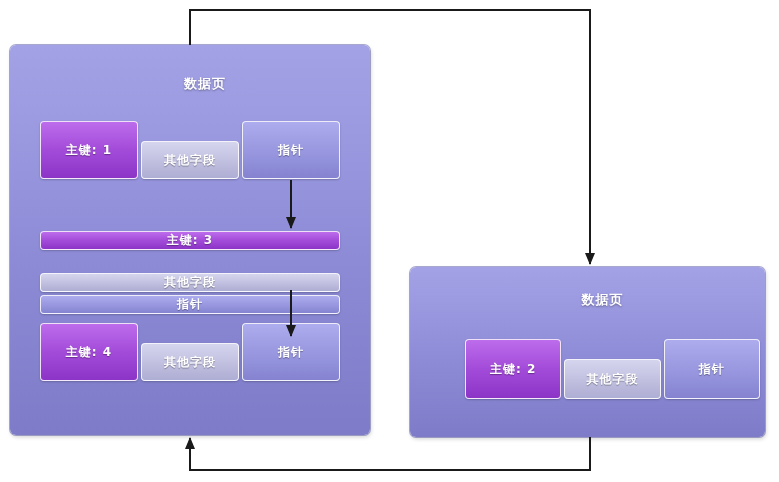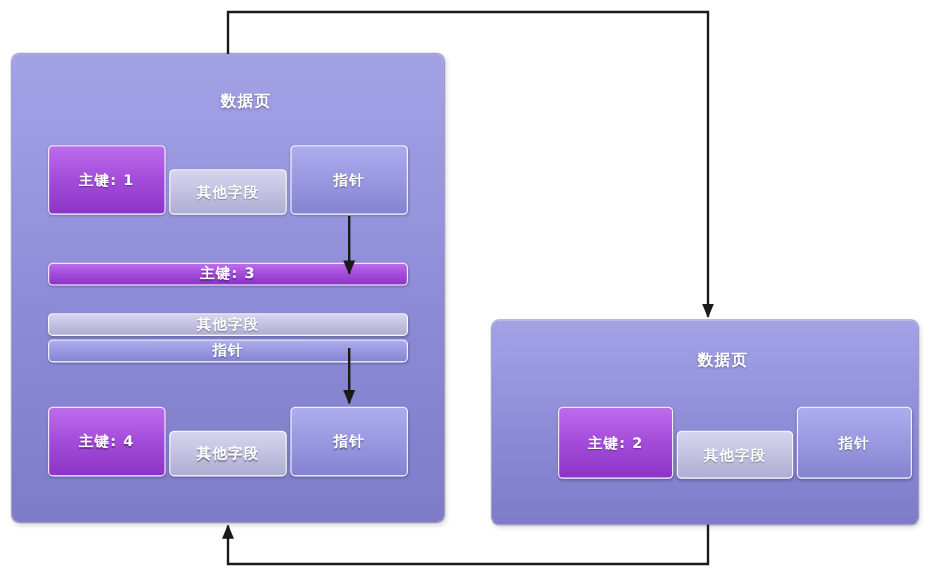--- a/index.html
+++ b/index.html
@@ -19,25 +19,25 @@
   .page-right{left:410px;top:267px;width:355px;height:170px;}
   .page-title{
     position:absolute;left:0;right:0;text-align:center;
     color:#ffffff;font-weight:bold;font-size:13px;
     text-shadow:0 1px 2px rgba(0,0,0,0.35);
     letter-spacing:1px;
     margin-left:30px;
   }
   .page-left .page-title{top:30px;}
   .page-right .page-title{top:24px;}
-  .row{position:absolute;display:flex;gap:3px;justify-content:center;}
+  .row{position:absolute;display:flex;gap:3px;}
   .page-left .row{left:30px;width:300px;height:58px;}
   .row-0{top:76px;}
   .row-1{top:186px;flex-direction:column;}
-  .row-2{top:294px;border-radius:14px;}
+  .row-2{top:278px;border-radius:14px;}
   .page-right .row{left:30px;width:295px;height:60px;top:72px;padding-left:25px;}
   .cell{
     flex:1;display:flex;align-items:center;justify-content:center;
     color:#ffffff;font-weight:bold;font-size:12px;
     border:1px solid rgba(255,255,255,0.85);
     border-radius:4px;
     text-shadow:0 1px 1px rgba(0,0,0,0.35);
     box-shadow:0 1px 2px rgba(0,0,0,0.22);
     letter-spacing:1px;
   }

